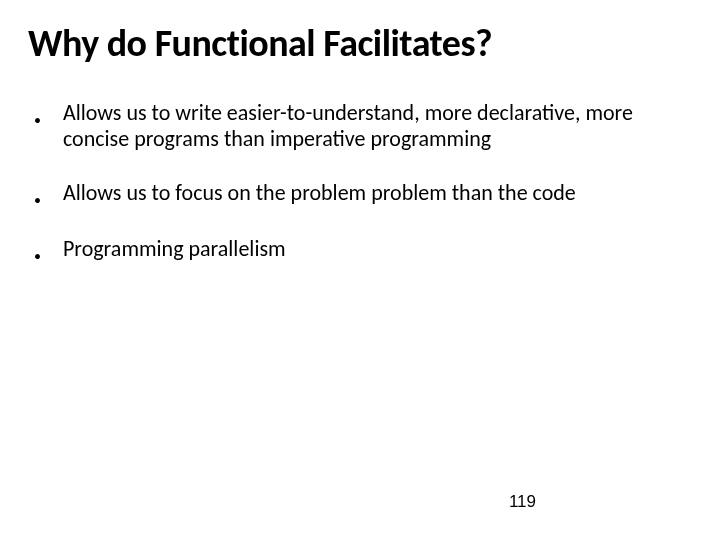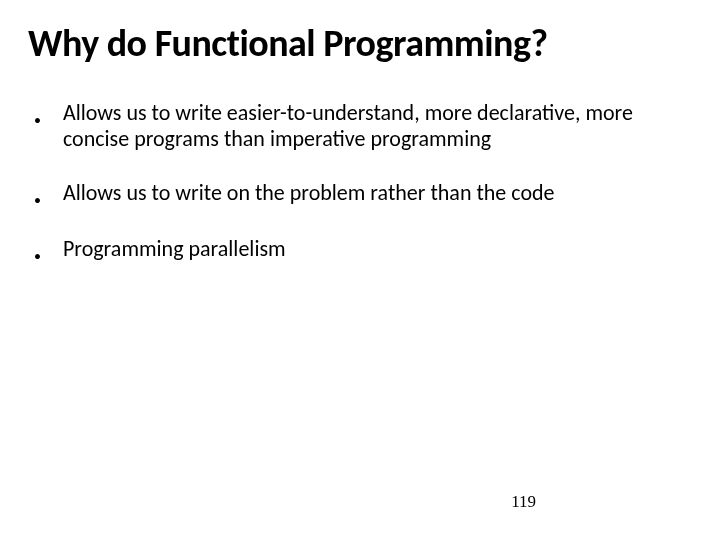--- a/index.html
+++ b/index.html
@@ -3,35 +3,35 @@
   <meta charset="utf-8">
   <style>
     * { margin: 0; padding: 0; box-sizing: border-box; }
     html, body { width: 720px; height: 540px; background: #fff; font-family: Calibri, Arial, sans-serif; color: #000; overflow: hidden; }
     .slide { width: 720px; height: 540px; position: relative; padding: 20px 28px 0 28px; }
     .title { font-size: 38px; font-weight: 700; text-align: left; letter-spacing: -0.5px; margin-bottom: 34px; }
     .bullets { list-style: none; padding-left: 6px; }
     .bullets li { display: flex; align-items: flex-start; margin-bottom: 28px; }
     .dot { font-size: 14px; line-height: 1; margin-top: 14px; margin-right: 22px; flex-shrink: 0; }
     .item-text { font-size: 22px; line-height: 1.18; padding-right: 10px; }
-    .page-number { position: absolute; bottom: 28px; right: 184px; font-size: 17px; font-family: Liberation Serif, serif; }
+    .page-number { position: absolute; bottom: 28px; right: 184px; font-size: 17px; font-family: Liberation Sans, sans-serif; }
   </style>
 </head>
 <body>
 
 <div class="slide">
-  <h1 class="title">Why do Functional Programming?</h1>
+  <h1 class="title">Why do Functional Facilitates?</h1>
   <ul class="bullets">
     <li>
       <span class="dot">•</span>
       <span class="item-text">Allows us to write easier-to-understand, more declarative, more concise programs than imperative programming</span>
     </li>
     <li>
       <span class="dot">•</span>
-      <span class="item-text">Allows us to write on the problem rather than the code</span>
+      <span class="item-text">Allows us to focus on the problem problem than the code</span>
     </li>
     <li>
       <span class="dot">•</span>
       <span class="item-text">Programming parallelism</span>
     </li>
   </ul>
   <div class="page-number">119</div>
 </div>
 
 </body></html>

